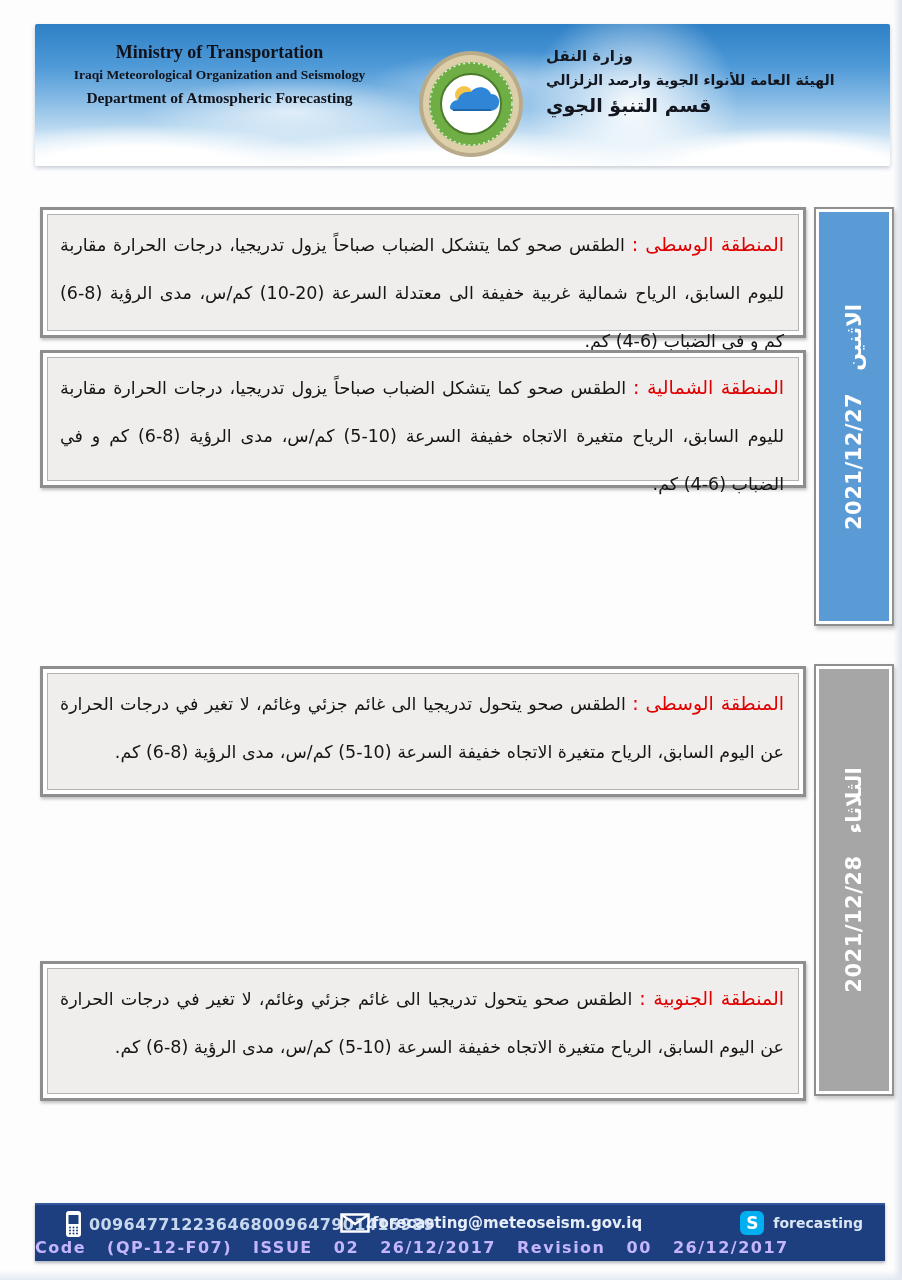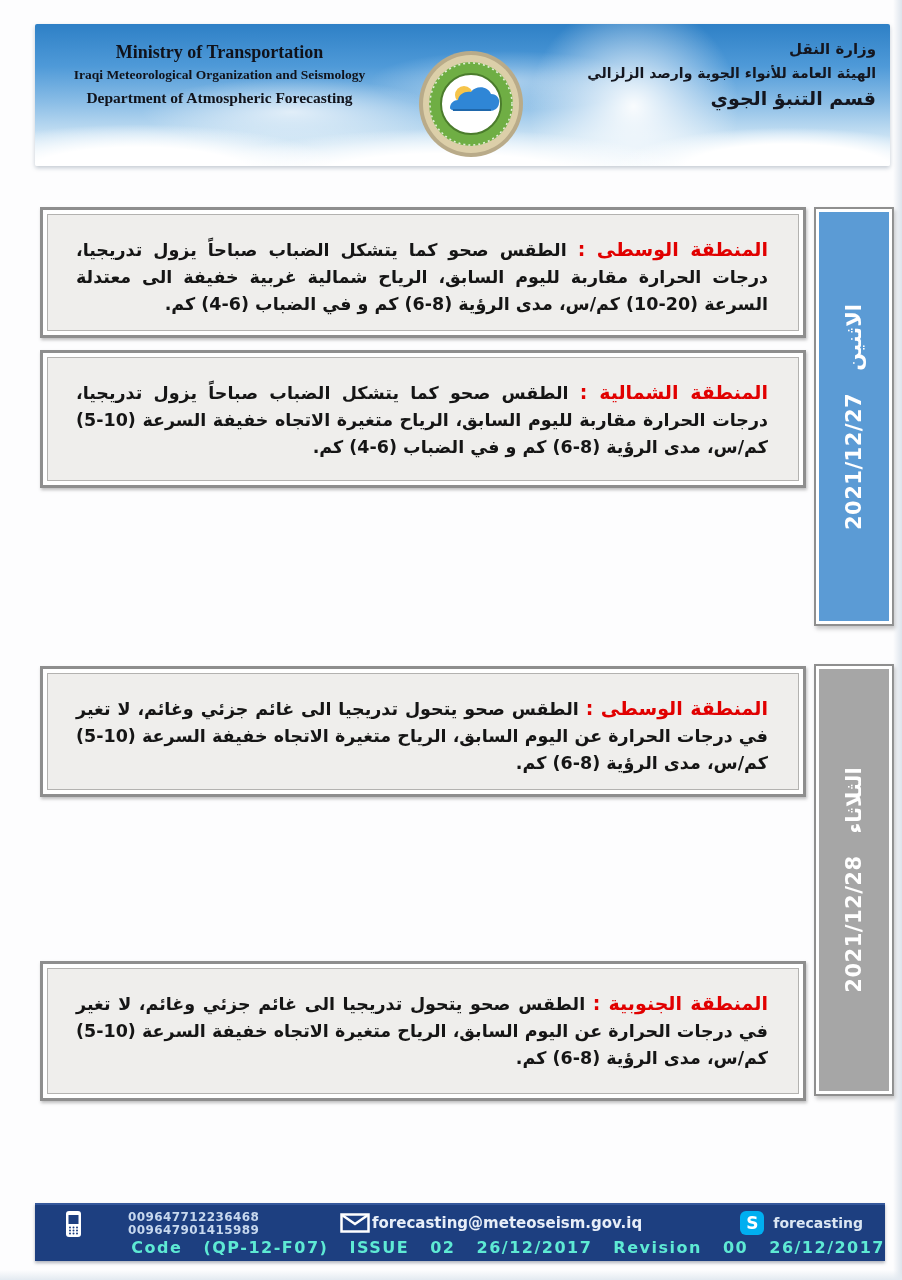--- a/index.html
+++ b/index.html
@@ -19,62 +19,62 @@
       radial-gradient(ellipse 340px 75px at 48% 115%, #ffffff 45%, rgba(255,255,255,0) 78%),
       radial-gradient(circle 150px at 70% 58%, rgba(255,255,255,.95), rgba(255,255,255,0) 70%),
       radial-gradient(ellipse 200px 45px at 30% 62%, rgba(255,255,255,.7), rgba(255,255,255,0) 75%),
       radial-gradient(ellipse 180px 40px at 55% 40%, rgba(255,255,255,.45), rgba(255,255,255,0) 75%),
       linear-gradient(180deg,#2e80c6 0%,#4f9ad8 30%,#8abde6 55%,#c6e0f3 78%,#e9f4fb 100%);}
   .hdr-en{position:absolute;left:12px;top:16px;width:345px;text-align:center;
     font-family:"Liberation Serif",serif;font-weight:bold;color:#10121a;}
   .hdr-en .l1{font-size:18px;line-height:24px;}
   .hdr-en .l2{font-size:13.5px;line-height:22px;}
   .hdr-en .l3{font-size:15.5px;line-height:23px;}
-  .hdr-ar{position:absolute;right:14px;top:13px;width:330px;text-align:right;
+  .hdr-ar{position:absolute;right:14px;top:20px;width:330px;text-align:left;
     direction:rtl;font-weight:bold;color:#14161f;}
   .hdr-ar .a1{font-size:15px;line-height:24px;}
   .hdr-ar .a2{font-size:14px;line-height:24px;}
   .hdr-ar .a3{font-size:19px;line-height:26px;}
   .logo{position:absolute;left:382px;top:26px;width:108px;height:108px;}
 
   
   .box{position:absolute;left:40px;width:766px;box-sizing:border-box;
        border:3px solid #8e8e8e;background:#ffffff;padding:4px;
        box-shadow:1px 2px 3px rgba(70,70,70,.35);}
   .box-inner{box-sizing:border-box;height:100%;border:1px solid #b3b2b0;
        background:#efeeec;padding:5px 14px 5px 12px;}
-  .box p{margin:16px;direction:rtl;text-align:justify;
-       font-weight:bold;font-size:17.5px;line-height:27px;color:#151515;}
+  .box p{margin:0;direction:rtl;text-align:justify;
+       font-weight:normal;font-size:17.5px;line-height:48px;color:#151515;}
   .rg-title{color:#e10000;font-size:19px;}
 
   
   .tab{position:absolute;left:814px;width:80px;box-sizing:border-box;
        border:2px solid #8f8f8f;background:#ffffff;padding:3px;
        box-shadow:2px 3px 4px rgba(70,70,70,.3);}
   .tab-fill{width:100%;height:100%;display:flex;align-items:center;justify-content:center;}
   .tab-mon .tab-fill{background:#5b9bd5;}
   .tab-tue .tab-fill{background:#a6a6a6;}
   .tab-label{transform:rotate(-90deg);white-space:nowrap;direction:rtl;
        display:flex;gap:22px;align-items:baseline;color:#ffffff;
        font-weight:bold;font-size:21px;letter-spacing:.5px;}
 
   
   .footer{position:absolute;left:35px;top:1203px;width:850px;height:58px;
        background:#1d3f80;box-shadow:inset 0 2px 0 #35589c, 0 2px 3px rgba(60,70,90,.4);}
   .f-phone{position:absolute;left:30px;top:7px;display:flex;gap:7px;align-items:center;}
-  .f-phone-nums{display:flex;flex-direction:column;font-size:12px;line-height:13px;
-       color:#c7d8ee;font-weight:bold;letter-spacing:.4px;margin-left:39px;}
+  .f-phone-nums{display:flex;flex-direction:row;font-size:16px;line-height:13px;
+       color:#c7d8ee;font-weight:bold;letter-spacing:.4px;}
   .f-email{position:absolute;left:305px;top:10px;display:flex;gap:2px;align-items:center;
        color:#e7eef8;font-size:15px;font-weight:bold;}
   .f-skype{position:absolute;right:22px;top:8px;display:flex;gap:9px;align-items:center;
        color:#dbe6f3;font-size:14px;font-weight:bold;}
   .skype-badge{width:24px;height:24px;border-radius:6px;background:#00aff0;color:#ffffff;
        display:flex;align-items:center;justify-content:center;font-size:17px;font-weight:bold;}
-  .f-code{position:absolute;left:0;bottom:4px;width:100%;text-align:right;
-       color:#5eead4;font-weight:bold;font-size:16px;letter-spacing:1.5px;word-spacing:14px;}
+  .f-code{position:absolute;left:0;bottom:4px;width:100%;text-align:left;
+       color:#c4b5fd;font-weight:bold;font-size:16px;letter-spacing:1.5px;word-spacing:14px;}
 </style>
 </head>
 <body>
 
 <div class="page">
 
   <div class="header">
     <div class="hdr-en">
       <div class="l1">Ministry of Transportation</div>
       <div class="l2">Iraqi Meteorological Organization and Seismology</div>

